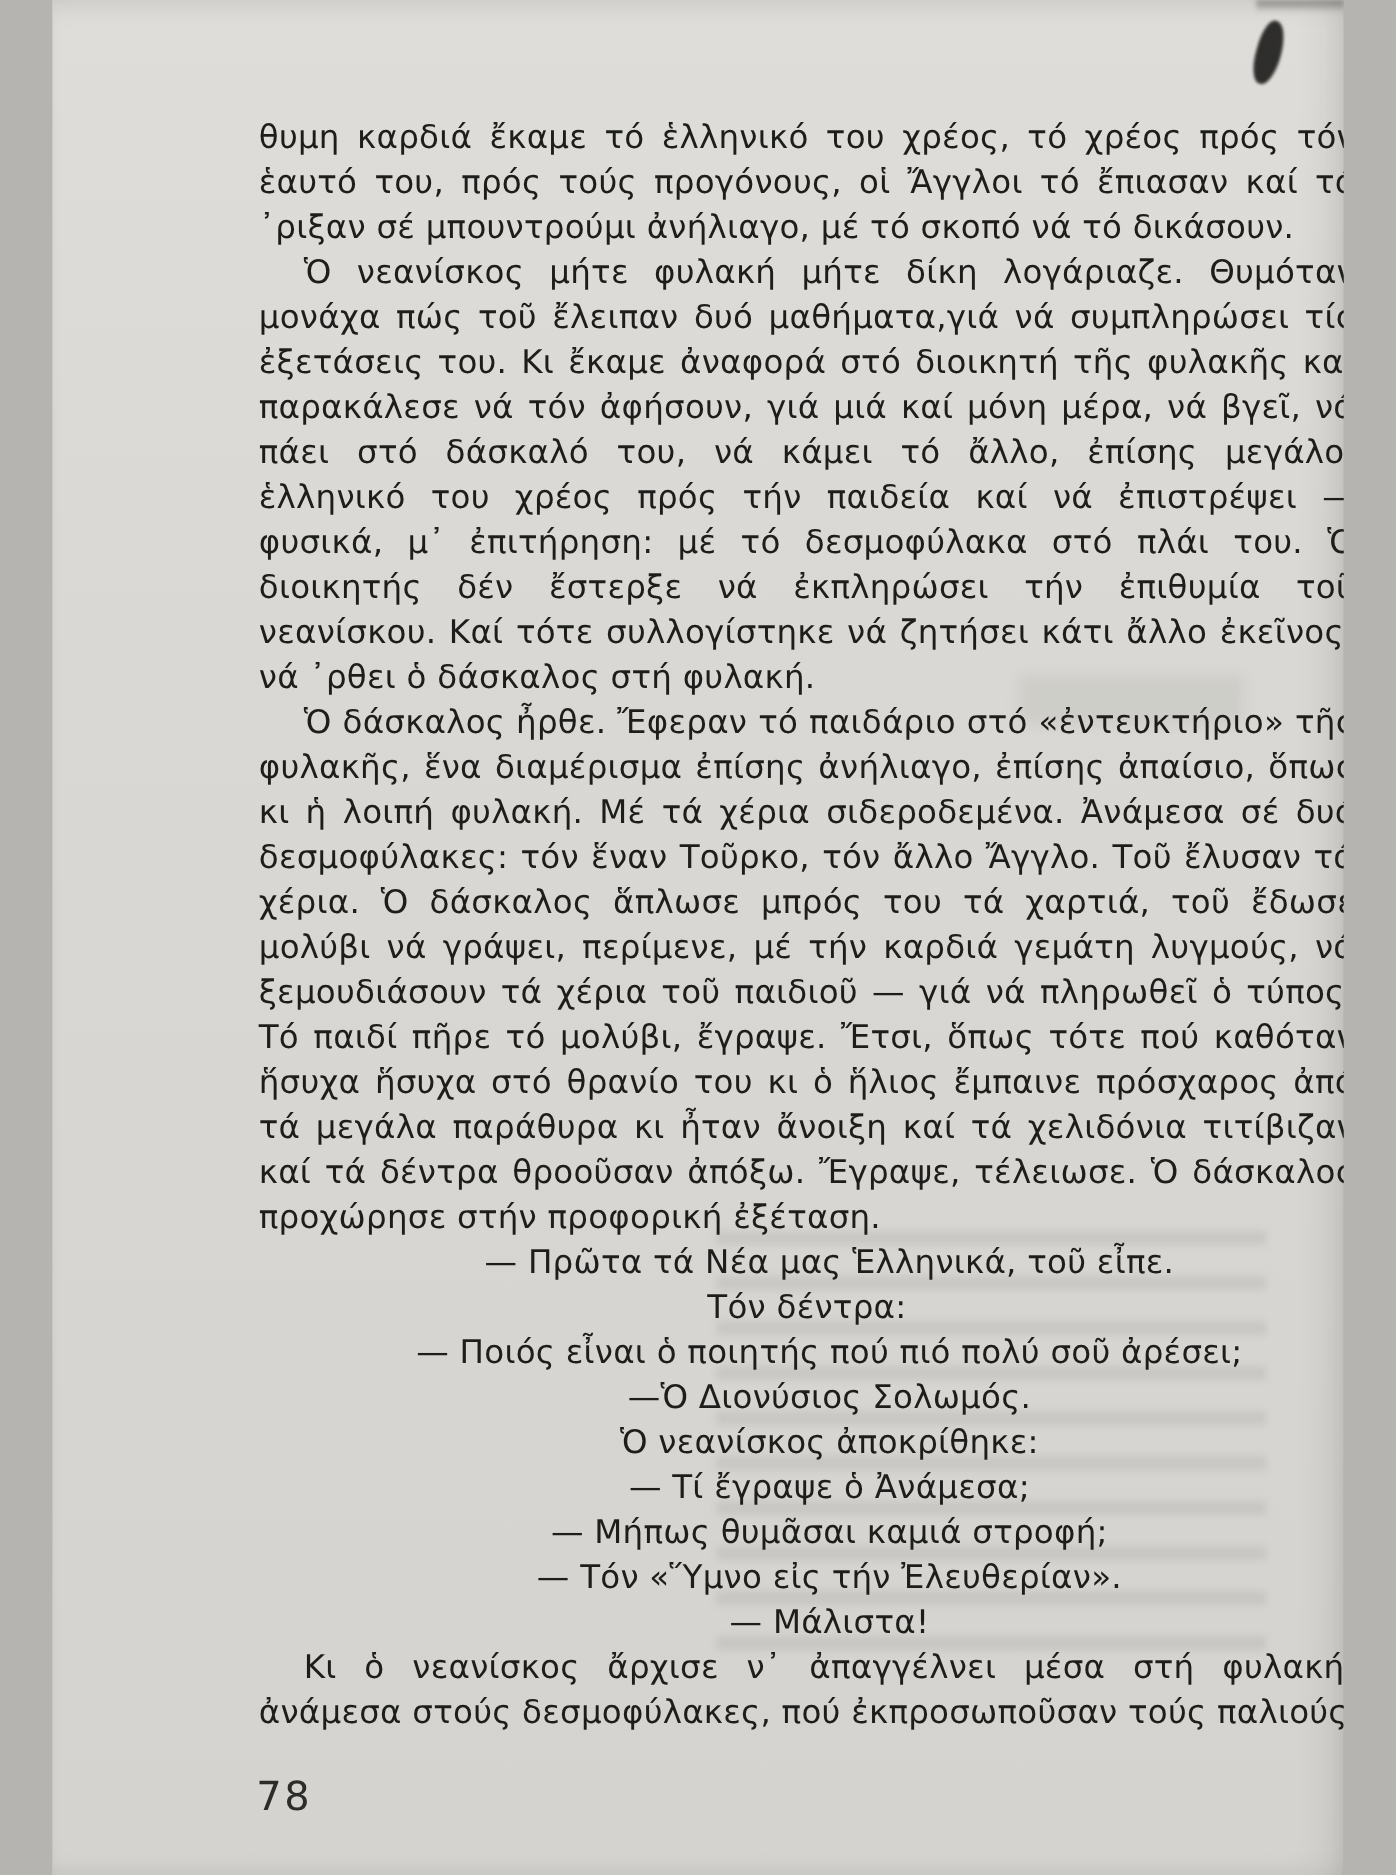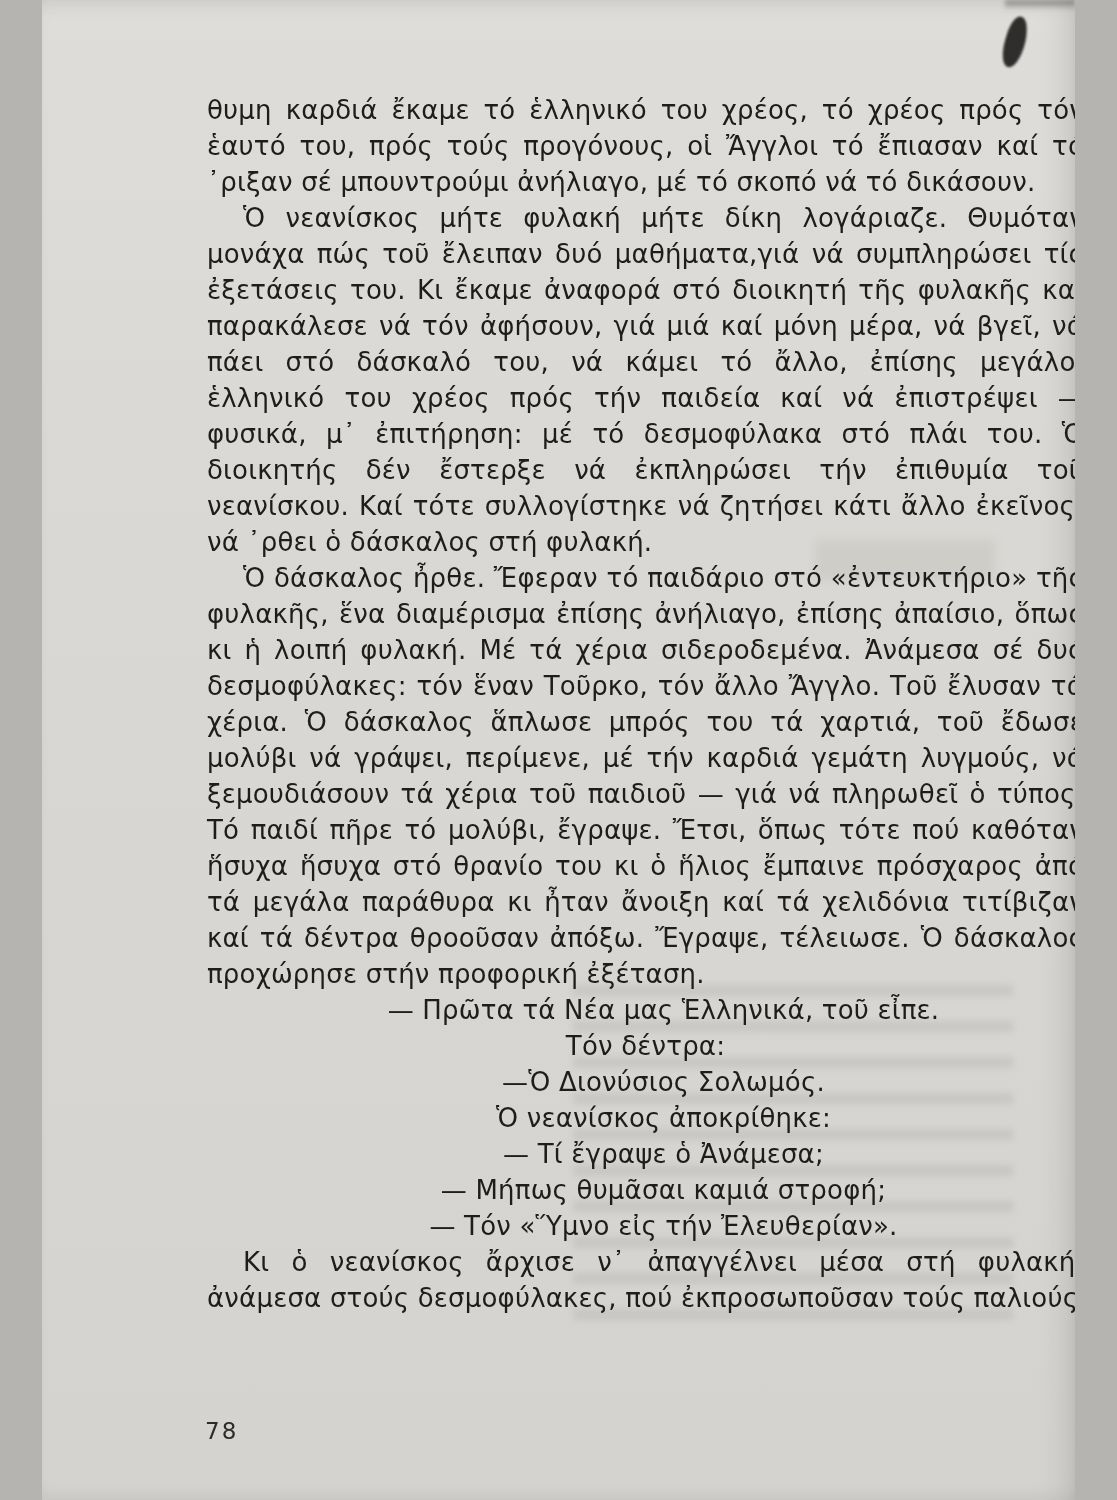--- a/index.html
+++ b/index.html
@@ -40,21 +40,21 @@
   .indent {
     text-indent: 36px;
   }
   .p-dialogue {
     text-align: center;
   }
   .page-number {
     position: absolute;
     left: 163px;
     top: 1418px;
-    font-size: 23px;
+    font-size: 32px;
     letter-spacing: 2px;
     color: #2c2c2b;
   }
   
   .corner-mark {
     position: absolute;
     top: 16px;
     right: 50px;
     width: 20px;
     height: 52px;
@@ -111,24 +111,26 @@
   <div class="bleed-through-2"></div>
   <div class="bleed-through"></div>
 
   <div class="text-block">
     <p class="p-body">θυμη καρδιά ἔκαμε τό ἑλληνικό του χρέος, τό χρέος πρός τόν ἑαυτό του, πρός τούς προγόνους, οἱ Ἄγγλοι τό ἔπιασαν καί τό ᾽ριξαν σέ μπουντρούμι ἀνήλιαγο, μέ τό σκοπό νά τό δικάσουν.</p>
     <p class="p-body indent">Ὁ νεανίσκος μήτε φυλακή μήτε δίκη λογάριαζε. Θυμόταν μονάχα πώς τοῦ ἔλειπαν δυό μαθήματα,γιά νά συμπληρώσει τίς ἐξετάσεις του. Κι ἔκαμε ἀναφορά στό διοικητή τῆς φυλακῆς καί παρακάλεσε νά τόν ἀφήσουν, γιά μιά καί μόνη μέρα, νά βγεῖ, νά πάει στό δάσκαλό του, νά κάμει τό ἄλλο, ἐπίσης μεγάλο, ἑλληνικό του χρέος πρός τήν παιδεία καί νά ἐπιστρέψει — φυσικά, μ᾽ ἐπιτήρηση: μέ τό δεσμοφύλακα στό πλάι του. Ὁ διοικητής δέν ἔστερξε νά ἐκπληρώσει τήν ἐπιθυμία τοῦ νεανίσκου. Καί τότε συλλογίστηκε νά ζητήσει κάτι ἄλλο ἐκεῖνος: νά ᾽ρθει ὁ δάσκαλος στή φυλακή.</p>
     <p class="p-body indent">Ὁ δάσκαλος ἦρθε. Ἔφεραν τό παιδάριο στό «ἐντευκτήριο» τῆς φυλακῆς, ἕνα διαμέρισμα ἐπίσης ἀνήλιαγο, ἐπίσης ἀπαίσιο, ὅπως κι ἡ λοιπή φυλακή. Μέ τά χέρια σιδεροδεμένα. Ἀνάμεσα σέ δυό δεσμοφύλακες: τόν ἕναν Τοῦρκο, τόν ἄλλο Ἄγγλο. Τοῦ ἔλυσαν τά χέρια. Ὁ δάσκαλος ἅπλωσε μπρός του τά χαρτιά, τοῦ ἔδωσε μολύβι νά γράψει, περίμενε, μέ τήν καρδιά γεμάτη λυγμούς, νά ξεμουδιάσουν τά χέρια τοῦ παιδιοῦ — γιά νά πληρωθεῖ ὁ τύπος. Τό παιδί πῆρε τό μολύβι, ἔγραψε. Ἔτσι, ὅπως τότε πού καθόταν ἥσυχα ἥσυχα στό θρανίο του κι ὁ ἥλιος ἔμπαινε πρόσχαρος ἀπό τά μεγάλα παράθυρα κι ἦταν ἄνοιξη καί τά χελιδόνια τιτίβιζαν καί τά δέντρα θροοῦσαν ἀπόξω. Ἔγραψε, τέλειωσε. Ὁ δάσκαλος προχώρησε στήν προφορική ἐξέταση.</p>
 
     <p class="p-dialogue indent">— Πρῶτα τά Νέα μας Ἑλληνικά, τοῦ εἶπε.</p>
     <p class="p-dialogue">Τόν δέντρα:</p>
+    <p class="p-dialogue indent">— Ποιός εἶναι ὁ ποιητής πού πιό πολύ σοῦ ἀρέσει;</p>
     <p class="p-dialogue indent">—Ὁ Διονύσιος Σολωμός.</p>
     <p class="p-dialogue indent">Ὁ νεανίσκος ἀποκρίθηκε:</p>
     <p class="p-dialogue indent">— Τί ἔγραψε ὁ Ἀνάμεσα;</p>
     <p class="p-dialogue indent">— Μήπως θυμᾶσαι καμιά στροφή;</p>
     <p class="p-dialogue indent">— Τόν «Ὕμνο εἰς τήν Ἐλευθερίαν».</p>
+    <p class="p-dialogue indent">— Μάλιστα!</p>
 
     <p class="p-body indent">Κι ὁ νεανίσκος ἄρχισε ν᾽ ἀπαγγέλνει μέσα στή φυλακή, ἀνάμεσα στούς δεσμοφύλακες, πού ἐκπροσωποῦσαν τούς παλιούς</p>
   </div>
 
   <div class="page-number">78</div>
 
 </div>
 
 </body></html>

